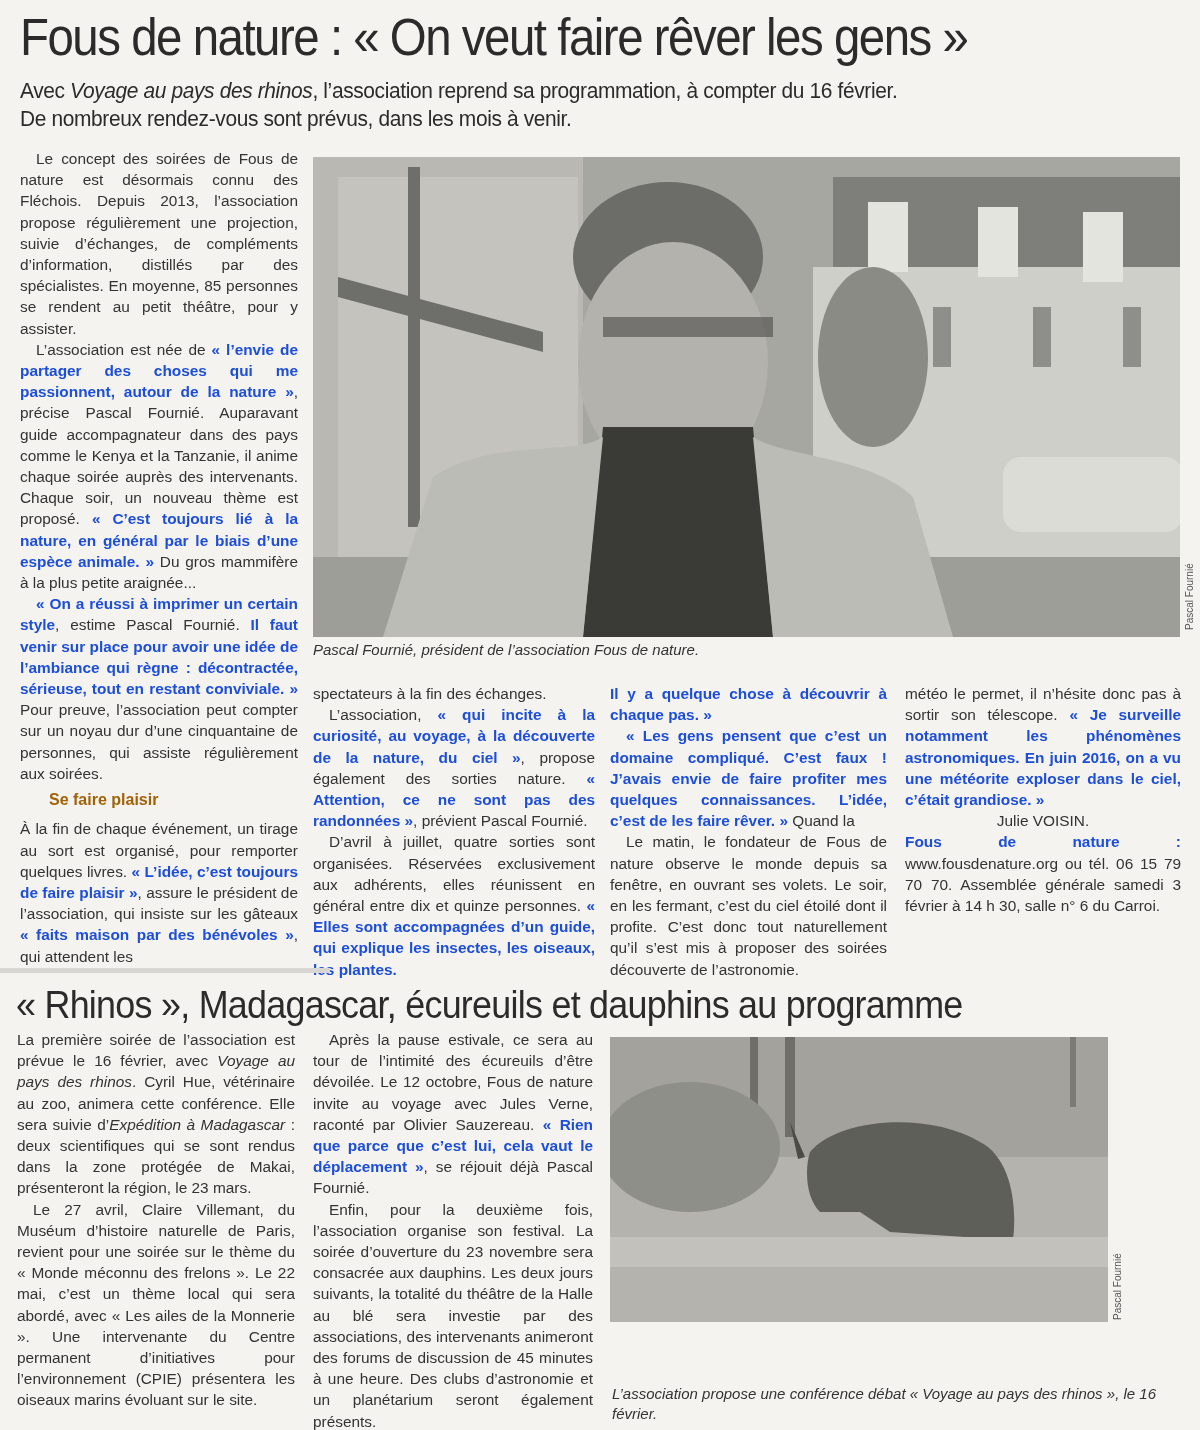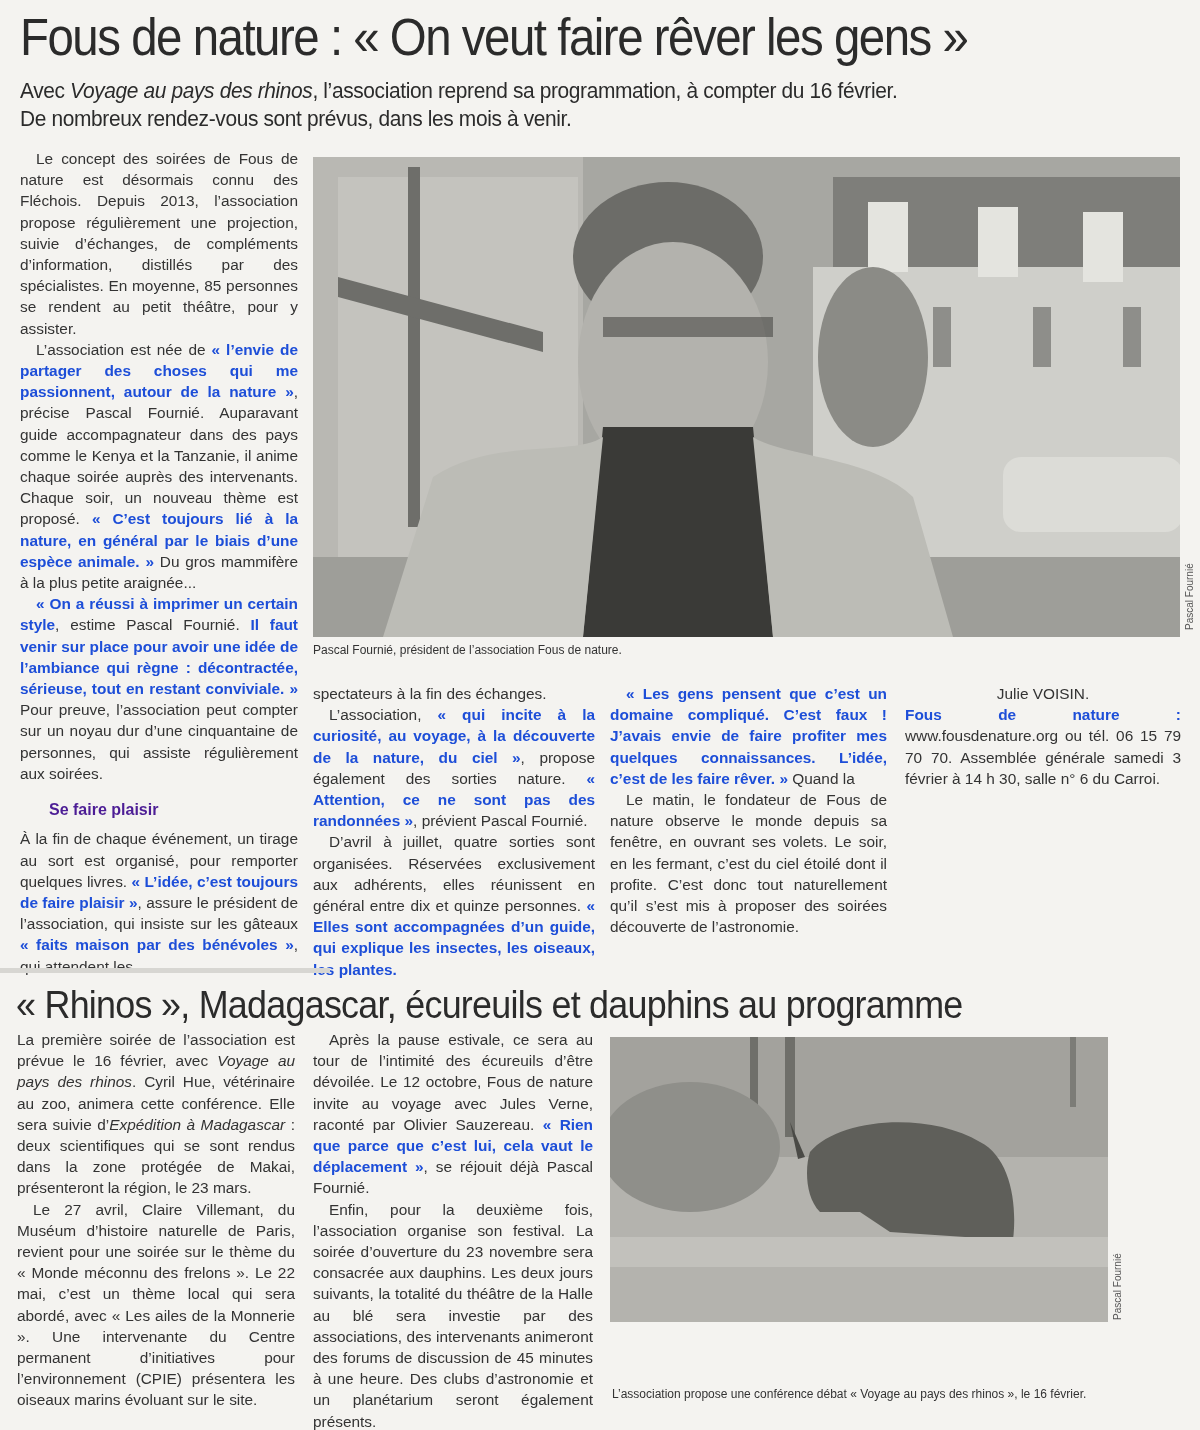--- a/index.html
+++ b/index.html
@@ -9,25 +9,25 @@
   .headline{left:20px;top:8px;font-size:51px;font-weight:normal;letter-spacing:-1.6px;color:#2b2b2b;
             transform:scaleX(0.93);transform-origin:left top;white-space:nowrap;line-height:60px;}
   .chapo{left:20px;top:77px;width:960px;font-size:22.5px;line-height:28px;color:#2b2b2b;letter-spacing:-0.4px;
          transform:scaleX(0.93);transform-origin:left top;}
   .chapo i{font-style:italic;}
   .col{font-size:15.4px;line-height:21.2px;text-align:justify;color:#333;}
   .col p{margin:0;text-indent:0;}
   .col p.ind{text-indent:16px;}
   .col b{font-weight:bold;color:#1d4ed8;}
   .col i{font-style:italic;}
-  .subhead{font-weight:bold;font-size:16px;margin:15px 0 8px 29px;color:#4c1d95;}
+  .subhead{font-weight:bold;font-size:16px;margin:5px 0 8px 29px;color:#a16207;}
   .photo{background:#9c9c98;overflow:hidden;}
   .photo svg{width:100%;height:100%;display:block;}
   .credit{font-size:10px;color:#555;transform:rotate(-90deg);transform-origin:left top;white-space:nowrap;}
-  .caption{font-size:12px;color:#333;line-height:20px;}
+  .caption{font-style:italic;font-size:15px;color:#333;line-height:20px;}
   .sig{text-align:center;margin:18px 0 18px 0;}
   .head2{left:16px;top:980px;font-size:39px;color:#2b2b2b;letter-spacing:-0.8px;white-space:nowrap;
          transform:scaleX(0.92);transform-origin:left top;line-height:50px;}
   .rule{left:0;top:968px;width:330px;height:5px;background:#d7d6d2;}
 </style>
 </head>
 <body>
 
 <div class="abs headline">Fous de nature : « On veut faire rêver les gens »</div>
 
@@ -72,25 +72,27 @@
 <div class="abs credit" style="left:1184px;top:630px;">Pascal Fournié</div>
 <div class="abs caption" style="left:313px;top:640px;width:860px;">Pascal Fournié, président de l’association Fous de nature.</div>
 
 <div class="abs col" style="left:313px;top:683px;width:282px;">
   <p>spectateurs à la fin des échanges.</p>
   <p class="ind"><span>L’association, </span><b>« qui incite à la curiosité, au voyage, à la découverte de la nature, du ciel »</b><span>, propose également des sorties nature. </span><b>« Attention, ce ne sont pas des randonnées »</b><span>, prévient Pascal Fournié.</span></p>
   <p class="ind"><span>D’avril à juillet, quatre sorties sont organisées. Réservées exclusivement aux adhérents, elles réunissent en général entre dix et quinze personnes. </span><b>« Elles sont accompagnées d’un guide, qui explique les insectes, les oiseaux, les plantes.</b></p>
 </div>
 
 <div class="abs col" style="left:610px;top:683px;width:277px;">
+  <p><b>Il y a quelque chose à découvrir à chaque pas. »</b></p>
   <p class="ind"><b>« Les gens pensent que c’est un domaine compliqué. C’est faux ! J’avais envie de faire profiter mes quelques connaissances. L’idée, c’est de les faire rêver. »</b><span> Quand la</span></p>
   <p class="ind">Le matin, le fondateur de Fous de nature observe le monde depuis sa fenêtre, en ouvrant ses volets. Le soir, en les fermant, c’est du ciel étoilé dont il profite. C’est donc tout naturellement qu’il s’est mis à proposer des soirées découverte de l’astronomie.</p>
 </div>
 
 <div class="abs col" style="left:905px;top:683px;width:276px;">
+  <p><span>météo le permet, il n’hésite donc pas à sortir son télescope. </span><b>« Je surveille notamment les phénomènes astronomiques. En juin 2016, on a vu une météorite exploser dans le ciel, c’était grandiose. »</b></p>
   <p class="sig">Julie VOISIN.</p>
   <p><b>Fous de nature :</b><span> www.fousdenature.org ou tél. 06 15 79 70 70. Assemblée générale samedi 3 février à 14 h 30, salle n° 6 du Carroi.</span></p>
 </div>
 
 <div class="abs rule"></div>
 <div class="abs head2">« Rhinos », Madagascar, écureuils et dauphins au programme</div>
 
 <div class="abs col" style="left:17px;top:1029px;width:278px;">
   <p><span>La première soirée de l’association est prévue le 16 février, avec </span><i>Voyage au pays des rhinos</i><span>. Cyril Hue, vétérinaire au zoo, animera cette conférence. Elle sera suivie d’</span><i>Expédition à Madagascar</i><span> : deux scientifiques qui se sont rendus dans la zone protégée de Makai, présenteront la région, le 23 mars.</span></p>
   <p class="ind">Le 27 avril, Claire Villemant, du Muséum d’histoire naturelle de Paris, revient pour une soirée sur le thème du « Monde méconnu des frelons ». Le 22 mai, c’est un thème local qui sera abordé, avec « Les ailes de la Monnerie ». Une intervenante du Centre permanent d’initiatives pour l’environnement (CPIE) présentera les oiseaux marins évoluant sur le site.</p>

